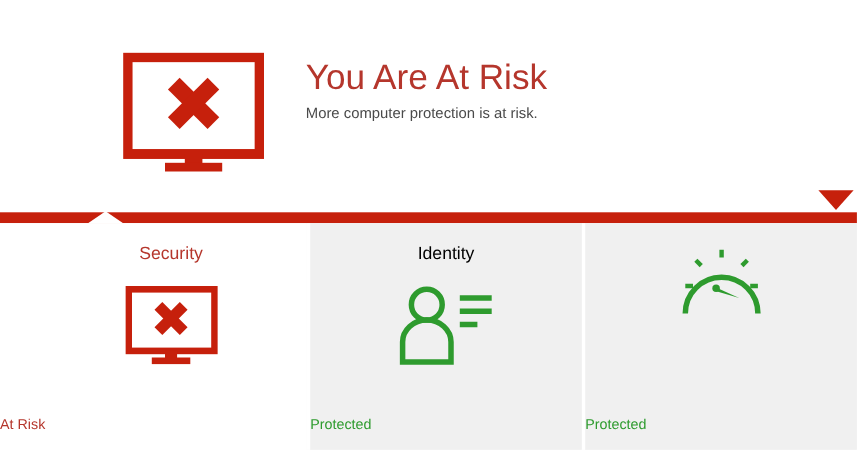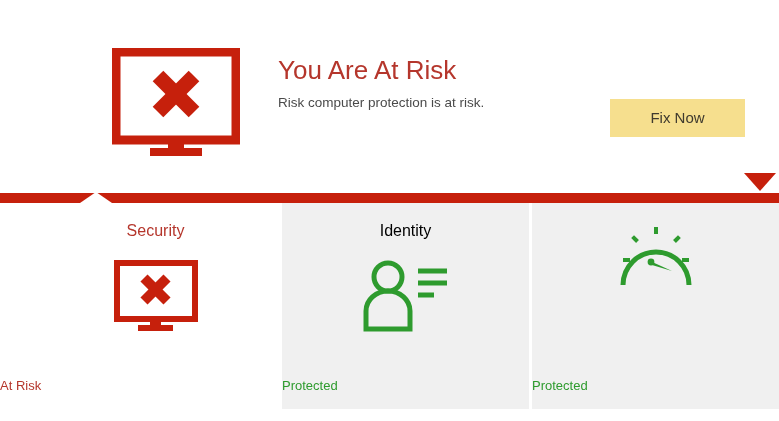--- a/index.html
+++ b/index.html
@@ -37,21 +37,21 @@
     height: 108px;
   }
   .status-text-block {
     position: absolute;
     left: 278px;
     top: 52px;
     width: 320px;
   }
   .status-title {
     margin: 0;
-    font-size: 26px;
+    font-size: 32px;
     font-weight: normal;
     line-height: 36px;
     color: #b5362c;
     letter-spacing: 0px;
     white-space: nowrap;
   }
   .status-subtitle {
     margin: 6px 0 0 0;
     font-size: 13.5px;
     font-weight: normal;
@@ -186,24 +186,23 @@
         <rect x="38" y="100" width="52" height="9" fill="#c6200c"></rect>
         <g stroke="#c6200c" stroke-width="15" stroke-linecap="butt">
           <line x1="46" y1="28" x2="82" y2="64"></line>
           <line x1="82" y1="28" x2="46" y2="64"></line>
         </g>
       </svg>
     </div>
 
     <div class="status-text-block">
       <h1 class="status-title">You Are At Risk</h1>
-      <p class="status-subtitle">Risk computer protection is at risk.</p>
-    </div>
-
-    <button class="fix-now-button">Fix Now</button>
+      <p class="status-subtitle">More computer protection is at risk.</p>
+    </div>
+
   </div>
 
   <div class="collapse-arrow"></div>
 
   <div class="red-bar">
     <div class="red-bar-notch"></div>
   </div>
 
   <div class="tiles">
 

